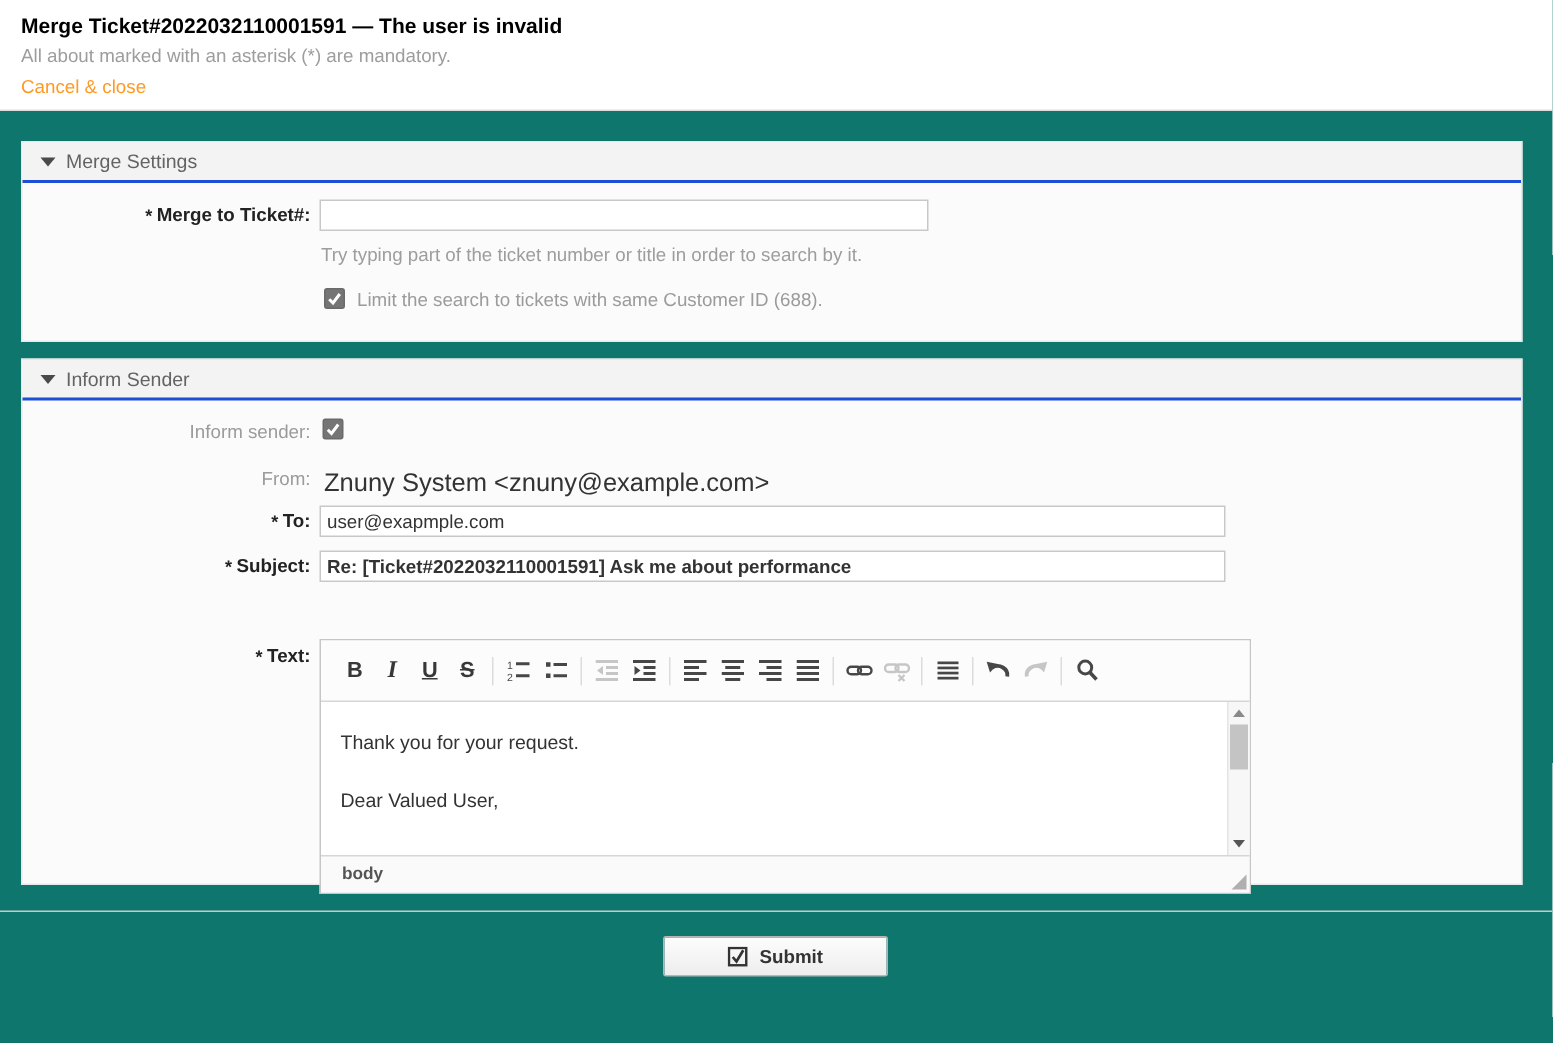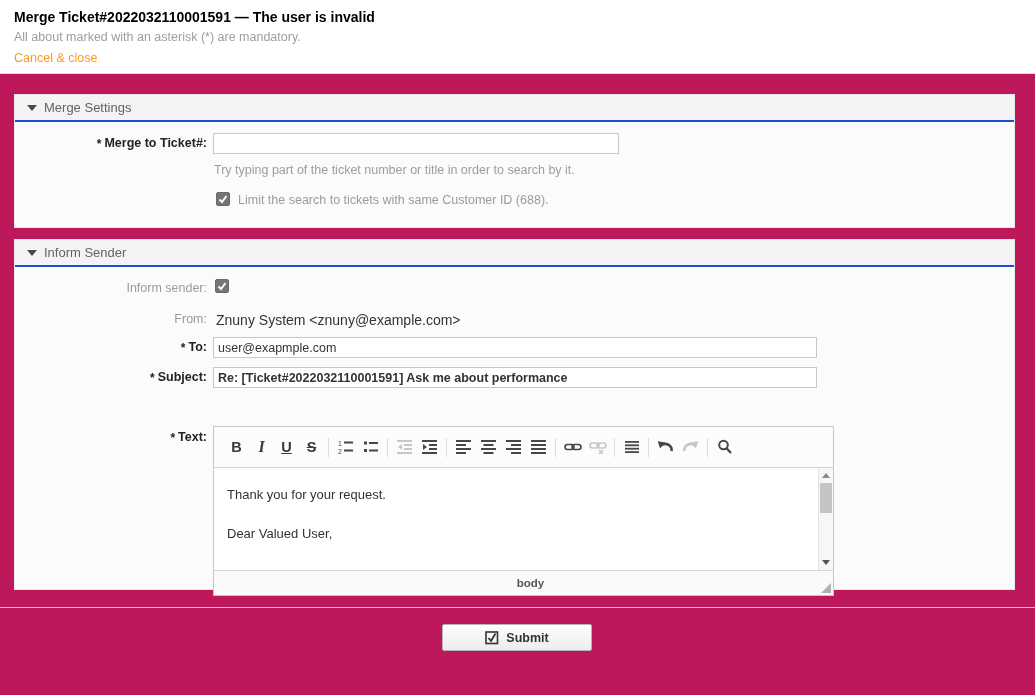--- a/index.html
+++ b/index.html
@@ -1,18 +1,18 @@
 <!DOCTYPE html>
 <html><head>
 <meta charset="utf-8">
 <style>
   * { margin:0; padding:0; box-sizing:border-box; }
   html,body { width:1035px; height:695px; background:#fff; overflow:hidden;
               font-family:"Liberation Sans", sans-serif; }
-  .page { position:relative; width:1035px; height:695px; background:#be185d; }
+  .page { position:relative; width:1035px; height:695px; background:#0f766e; }
 
   
   .page-header { position:absolute; left:0; top:0; width:1035px; height:74px;
                  border-bottom:1px solid #ddd; background:#fff; }
   .page-title { position:absolute; left:14px; top:9px; font-size:14px; font-weight:bold; color:#000; }
   .page-subtitle { position:absolute; left:14px; top:30px; font-size:12.5px; color:#9d9d9d; }
   .cancel-link { position:absolute; left:14px; top:51px; font-size:12.5px; color:#FF9922;
                  text-decoration:none; cursor:pointer; }
 
   
@@ -31,21 +31,21 @@
   .lbl-strong { color:#222; font-weight:bold; }
   .lbl-muted  { color:#9b9b9b; }
   .req { font-weight:bold; color:#222; margin-right:3px; position:relative; top:1px; font-size:12px; }
 
   input.text-input { position:absolute; height:21px; border:1px solid #c8c8c8; background:#fff;
          font-family:"Liberation Sans", sans-serif; font-size:12.5px; color:#333;
          padding:0 4px; }
   input.bold-value { font-weight:bold; }
 
   .hint { position:absolute; font-size:12.5px; color:#9d9d9d; }
-  .value-text { position:absolute; font-size:14px; color:#333; }
+  .value-text { position:absolute; font-size:17px; color:#333; }
 
   .checkbox { position:absolute; width:14px; height:14px; background:#757575;
               border:1px solid #6a6a6a; border-radius:2px; display:flex;
               align-items:center; justify-content:center; cursor:pointer; }
   .cb-label { position:absolute; font-size:12.5px; color:#9b9b9b; }
 
   
   .rte { position:absolute; left:198px; top:159px; width:621px; height:170px;
          border:1px solid #c6c6c6; background:#fff; }
   .rte-toolbar { height:41px; background:#fcfcfc; border-bottom:1px solid #d6d6d6;
@@ -70,21 +70,21 @@
 
   .rte-scrollbar { position:absolute; right:0; top:0; bottom:0; width:15px; background:#f7f7f7;
                    border-left:1px solid #e4e4e4; }
   .sb-arrow-up, .sb-arrow-down { position:absolute; left:3px; width:0; height:0;
                    border-left:4px solid transparent; border-right:4px solid transparent; }
   .sb-arrow-up { top:5px; border-bottom:5px solid #8a8a8a; }
   .sb-arrow-down { bottom:5px; border-top:5px solid #555; }
   .sb-thumb { position:absolute; left:1px; top:15px; width:12px; height:30px; background:#c4c4c4; }
 
   .rte-footer { position:relative; height:25px; background:#fafafa; border-top:1px solid #d6d6d6;
-                display:flex; align-items:center; padding-left:14px;justify-content:center; }
+                display:flex; align-items:center; padding-left:14px; }
   .rte-path { font-size:11.5px; font-weight:bold; color:#555; cursor:pointer; }
   .rte-resize { position:absolute; right:2px; bottom:2px; width:0; height:0;
                 border-left:10px solid transparent; border-bottom:10px solid #b0b0b0;
                 cursor:nwse-resize; }
 
   
   .footer-divider { position:absolute; left:0; right:0; top:607px; height:1px; background:#c9c9c9; }
   .submit-btn { position:absolute; left:442px; top:624px; width:150px; height:27px;
                 background:linear-gradient(#fdfdfd,#ededed); border:1px solid #b5b5b5;
                 border-radius:2px; display:flex; align-items:center; justify-content:center;

